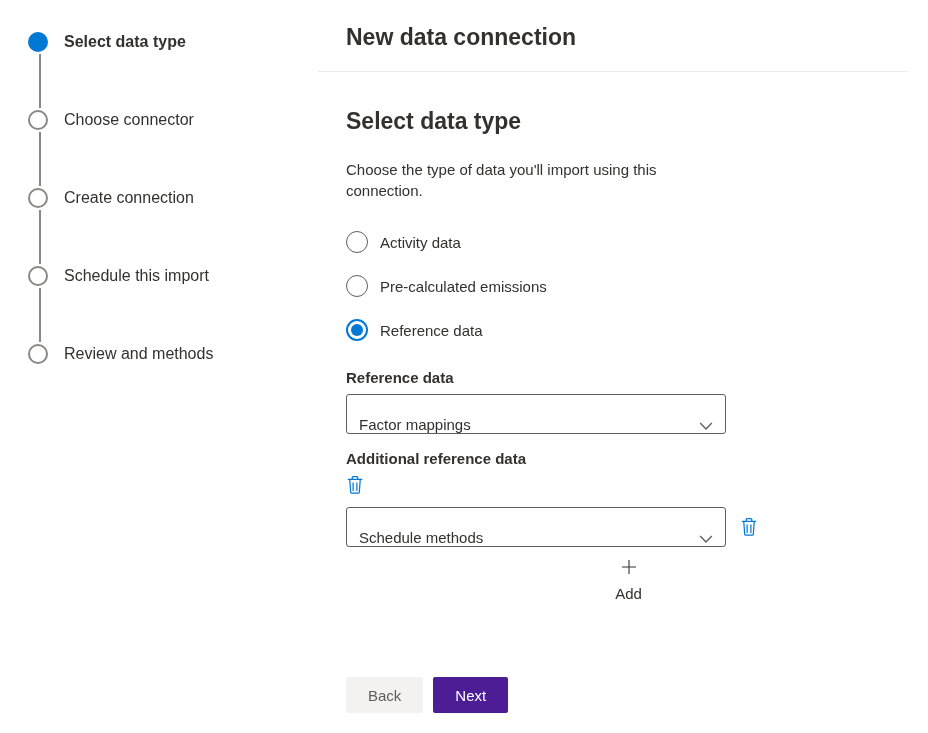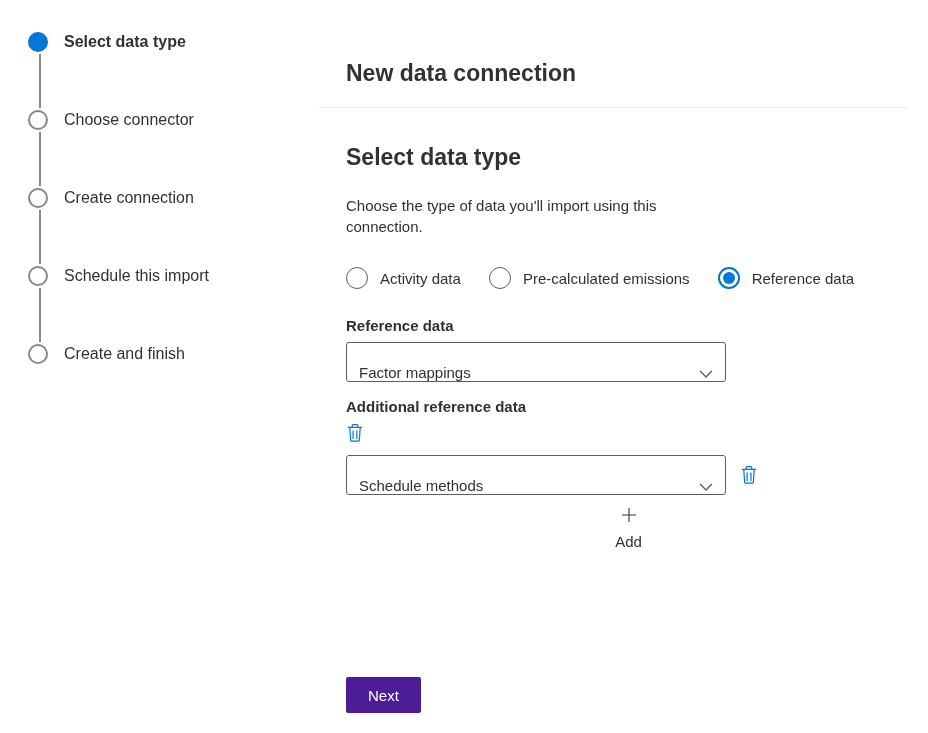--- a/index.html
+++ b/index.html
@@ -45,21 +45,20 @@
       color: #323130;
     }
     .step-item.active .step-label {
       font-weight: 600;
     }
     .main {
       flex: 1;
       display: flex;
       flex-direction: column;
       padding-right: 20px;
-      margin-top: 36px;
     }
     .page-title {
       font-size: 23px;
       font-weight: 600;
       padding: 24px 0 20px 28px;
       border-bottom: 1px solid #edebe9;
     }
     .content {
       padding: 36px 0 0 28px;
       flex: 1;
@@ -71,22 +70,22 @@
     }
     .description {
       font-size: 15px;
       color: #323130;
       margin-bottom: 30px;
       max-width: 380px;
       line-height: 1.4;
     }
     .radio-group {
       display: flex;
-      flex-direction: row;
-      gap: 28px;
+      flex-direction: column;
+      gap: 22px;
       margin-bottom: 28px;
     }
     .radio-item {
       display: flex;
       align-items: center;
       gap: 12px;
       cursor: pointer;
     }
     .radio-circle {
       width: 22px;
@@ -202,21 +201,21 @@
     <span class="step-label">Create connection</span>
   </div>
   <div class="step-connector"></div>
   <div class="step-item">
     <div class="step-circle"></div>
     <span class="step-label">Schedule this import</span>
   </div>
   <div class="step-connector"></div>
   <div class="step-item">
     <div class="step-circle"></div>
-    <span class="step-label">Create and finish</span>
+    <span class="step-label">Review and methods</span>
   </div>
 </div>
 
 <div class="main">
   <div class="page-title">New data connection</div>
 
   <div class="content">
     <div class="section-title">Select data type</div>
     <div class="description">Choose the type of data you'll import using this connection.</div>
 
@@ -268,15 +267,16 @@
     </div>
     <div class="add-row">
       <svg class="plus-icon" viewBox="0 0 16 16">
           <path d="M8 1 v14 M1 8 h14" stroke="#323130" stroke-width="1.1"></path>
         </svg>
       <span>Add</span>
     </div>
   </div>
 
   <div class="footer">
+    <button class="btn btn-secondary">Back</button>
     <button class="btn btn-primary">Next</button>
   </div>
 </div>
 
 </body></html>

